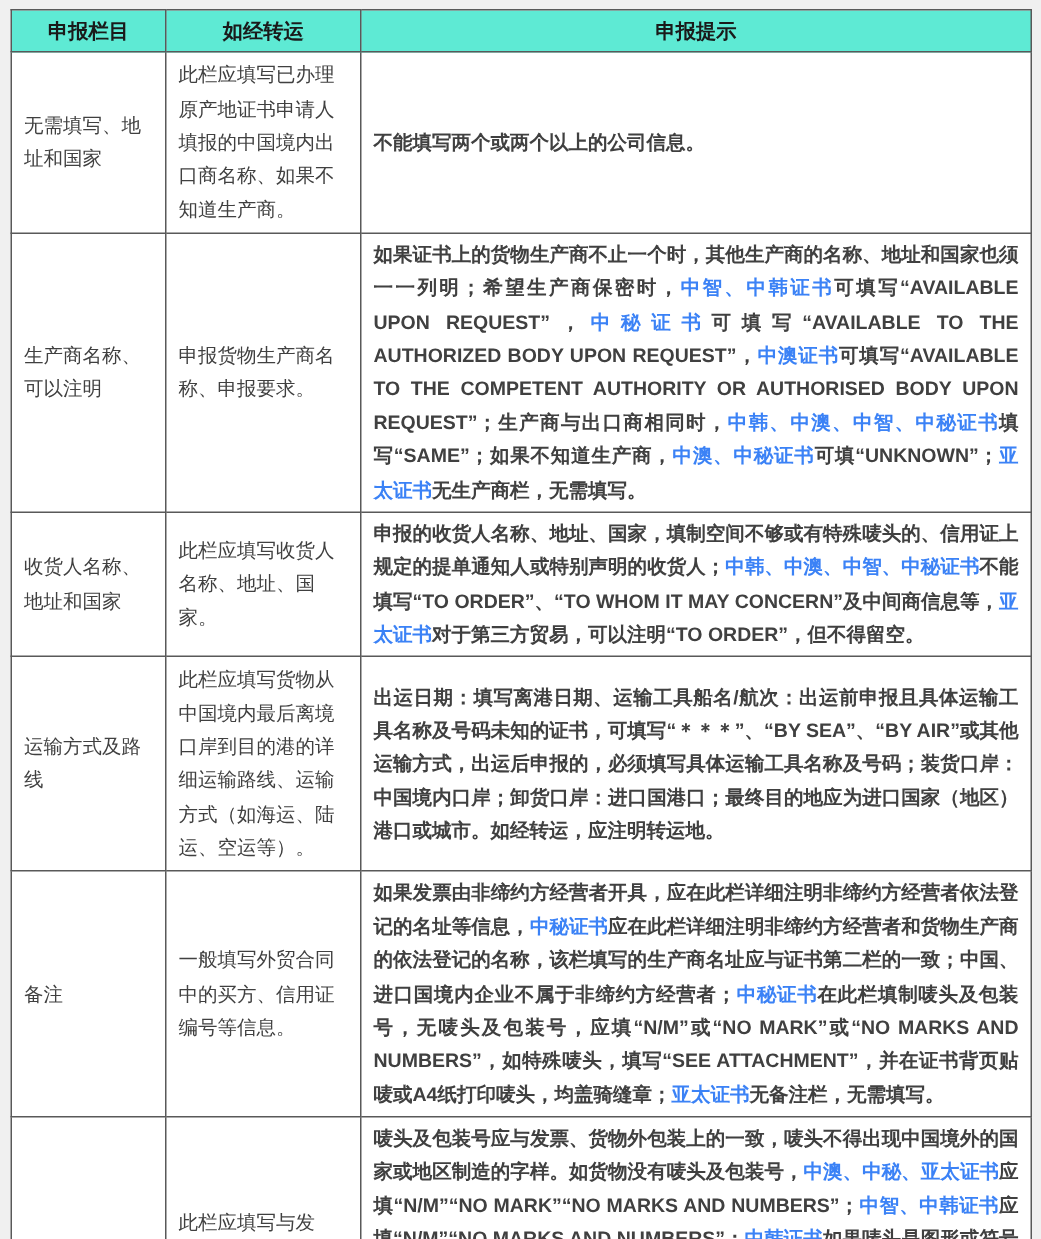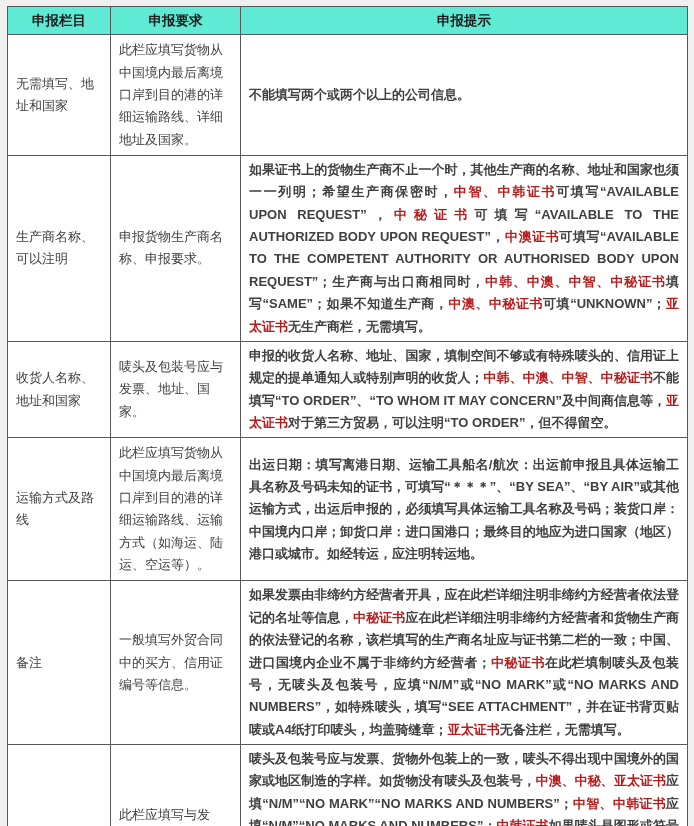--- a/index.html
+++ b/index.html
@@ -47,21 +47,21 @@
   }
   td.cat, td.req {
     padding: 4px 8px;
     text-align: left;
   }
   td.tips {
     padding: 3px 8px;
     text-align: justify;
     font-weight: bold;
   }
-  .red { color: #b91c1c; }
+  .red { color: #3b82f6; }
   
   tbody tr:nth-child(1) td { height: 85px; }
   tbody tr:nth-child(2) td { height: 146px; }
   tbody tr:nth-child(3) td { height: 73px; }
   tbody tr:nth-child(4) td { height: 108px; }
   tbody tr:nth-child(5) td { height: 130px; }
   tbody tr:nth-child(6) td { height: 162px; }
   tbody tr:nth-child(7) td { height: 88px; }
 </style>
 </head>
@@ -70,38 +70,38 @@
 <div class="page">
   <table class="decl-table">
     <colgroup>
       <col class="c1">
         <col class="c2">
         <col class="c3">
     </colgroup>
     <thead>
       <tr>
         <th>申报栏目</th>
-        <th>申报要求</th>
+        <th>如经转运</th>
         <th>申报提示</th>
       </tr>
     </thead>
     <tbody>
         <tr>
           <td class="cat">无需填写、地址和国家</td>
-          <td class="req">此栏应填写货物从中国境内最后离境口岸到目的港的详细运输路线、详细地址及国家。</td>
+          <td class="req">此栏应填写已办理原产地证书申请人填报的中国境内出口商名称、如果不知道生产商。</td>
           <td class="tips"><span>不能填写两个或两个以上的公司信息。</span></td>
         </tr>
         <tr>
           <td class="cat">生产商名称、可以注明</td>
           <td class="req">申报货物生产商名称、申报要求。</td>
           <td class="tips"><span>如果证书上的货物生产商不止一个时，其他生产商的名称、地址和国家也须一一列明；希望生产商保密时，</span><span class="red">中智、中韩证书</span><span>可填写“AVAILABLE UPON REQUEST”，</span><span class="red">中秘证书</span><span>可填写“AVAILABLE TO THE AUTHORIZED BODY UPON REQUEST”，</span><span class="red">中澳证书</span><span>可填写“AVAILABLE TO THE COMPETENT AUTHORITY OR AUTHORISED BODY UPON REQUEST”；生产商与出口商相同时，</span><span class="red">中韩、中澳、中智、中秘证书</span><span>填写“SAME”；如果不知道生产商，</span><span class="red">中澳、中秘证书</span><span>可填“UNKNOWN”；</span><span class="red">亚太证书</span><span>无生产商栏，无需填写。</span></td>
         </tr>
         <tr>
           <td class="cat">收货人名称、地址和国家</td>
-          <td class="req">唛头及包装号应与发票、地址、国家。</td>
+          <td class="req">此栏应填写收货人名称、地址、国家。</td>
           <td class="tips"><span>申报的收货人名称、地址、国家，填制空间不够或有特殊唛头的、信用证上规定的提单通知人或特别声明的收货人；</span><span class="red">中韩、中澳、中智、中秘证书</span><span>不能填写“TO ORDER”、“TO WHOM IT MAY CONCERN”及中间商信息等，</span><span class="red">亚太证书</span><span>对于第三方贸易，可以注明“TO ORDER”，但不得留空。</span></td>
         </tr>
         <tr>
           <td class="cat">运输方式及路线</td>
           <td class="req">此栏应填写货物从中国境内最后离境口岸到目的港的详细运输路线、运输方式（如海运、陆运、空运等）。</td>
           <td class="tips"><span>出运日期：填写离港日期、运输工具船名/航次：出运前申报且具体运输工具名称及号码未知的证书，可填写“＊＊＊”、“BY SEA”、“BY AIR”或其他运输方式，出运后申报的，必须填写具体运输工具名称及号码；装货口岸：中国境内口岸；卸货口岸：进口国港口；最终目的地应为进口国家（地区）港口或城市。如经转运，应注明转运地。</span></td>
         </tr>
         <tr>
           <td class="cat">备注</td>
           <td class="req">一般填写外贸合同中的买方、信用证编号等信息。</td>

